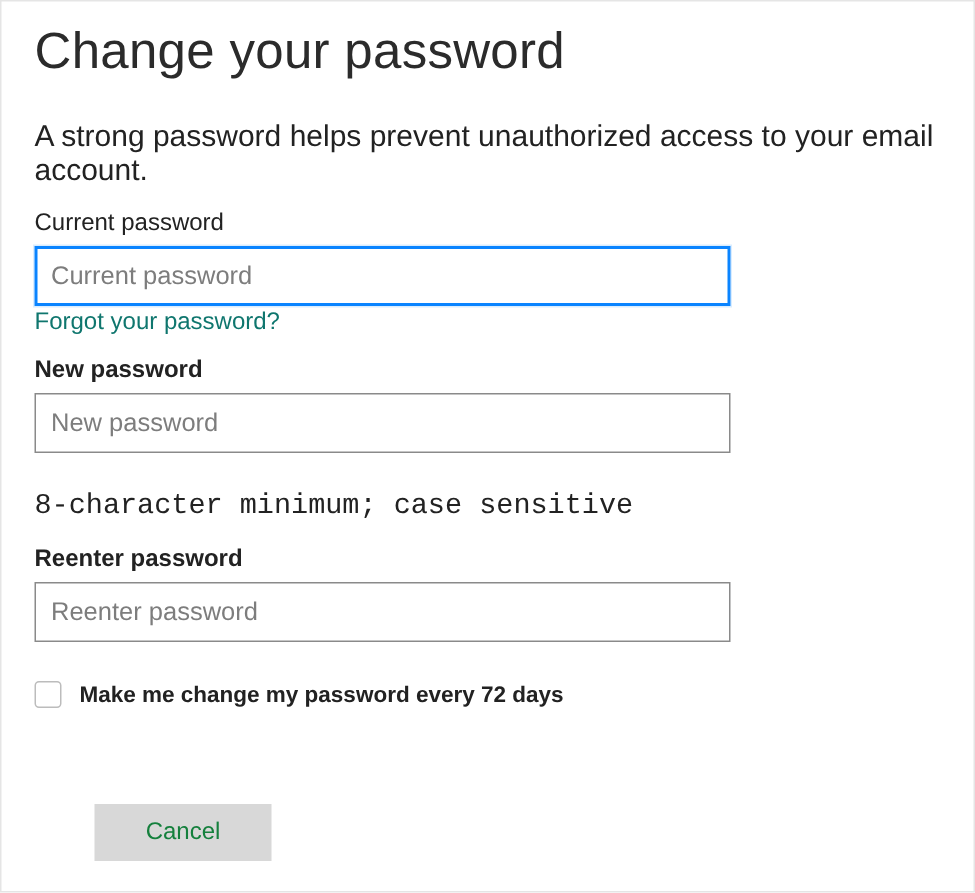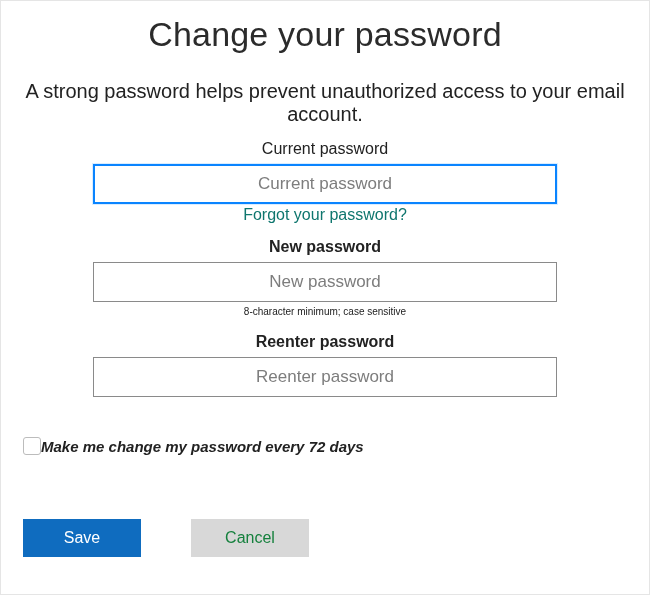--- a/index.html
+++ b/index.html
@@ -1,19 +1,18 @@
 <!DOCTYPE html>
 <html><head>
   <meta charset="utf-8">
   <style>
     * {
       box-sizing: border-box;
       margin: 0;
       padding: 0;
-      text-align: center;
     }
     body {
       font-family: "Segoe UI", -apple-system, "Helvetica Neue", Arial, sans-serif;
       background: #fff;
       width: 650px;
       height: 595px;
       border: 1px solid #e5e5e5;
       padding: 14px 22px 22px 22px;
       color: #222;
     }
@@ -62,30 +61,31 @@
     }
     .link {
       color: #0f766e;
       font-size: 16px;
       text-decoration: none;
       display: inline-block;
       margin-top: 2px;
       cursor: pointer;
     }
     .hint {
-      font-size: 10px;
+      font-size: 19px;
       color: #222;
-      margin-top: 4px;
+      margin-top: 24px;
       margin-bottom: 16px;
+      font-family: Liberation Mono, monospace;
     }
     .checkbox-row {
-      margin-top: 40px;
+      margin-top: 26px;
       display: flex;
       align-items: center;
-      font-style: italic;
+      gap: 12px;
     }
     .checkbox-box {
       width: 18px;
       height: 18px;
       border: 1px solid #bcbcbc;
       border-radius: 3px;
       background: #fff;
       display: inline-block;
       cursor: pointer;
       flex-shrink: 0;
@@ -142,15 +142,14 @@
   <label class="field-label bold">Reenter password</label>
   <input type="password" class="text-input" placeholder="Reenter password" style="">
 </div>
 
 <div class="checkbox-row">
   <span class="checkbox-box"></span>
   <span class="checkbox-label">Make me change my password every 72 days</span>
 </div>
 
 <div class="button-row">
-  <button class="btn btn-primary">Save</button>
   <button class="btn btn-secondary">Cancel</button>
 </div>
 
 </body></html>

